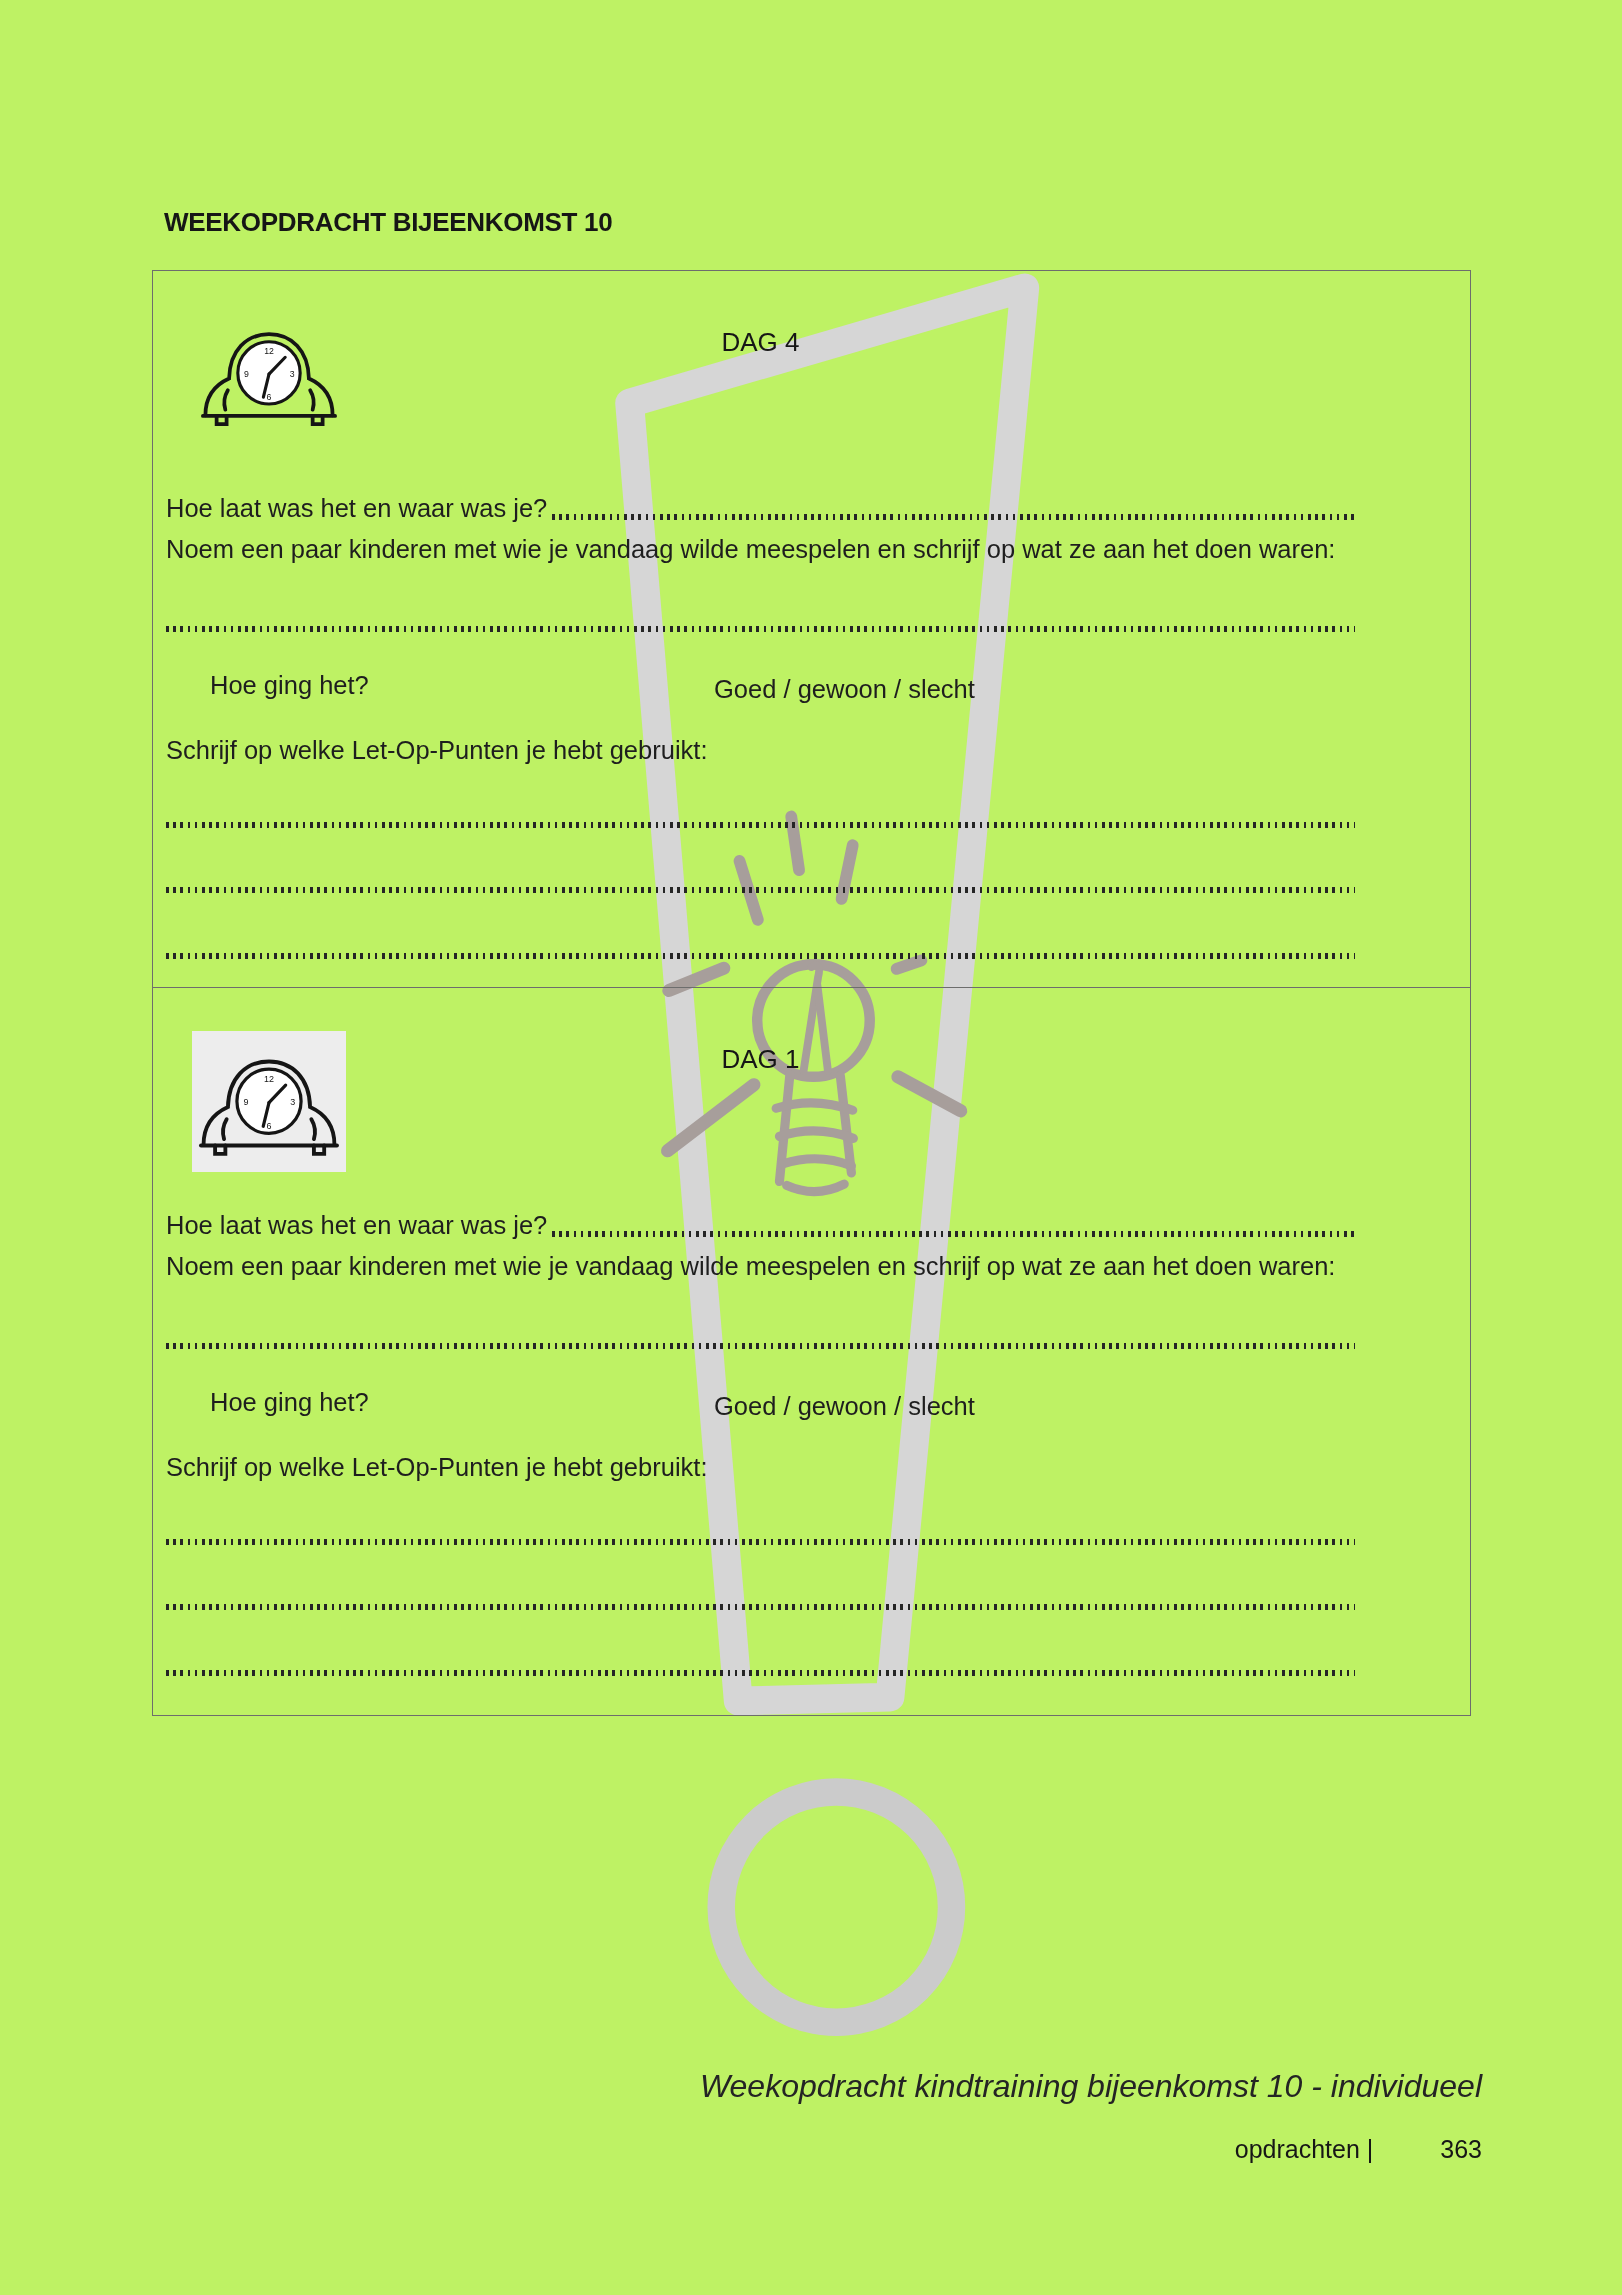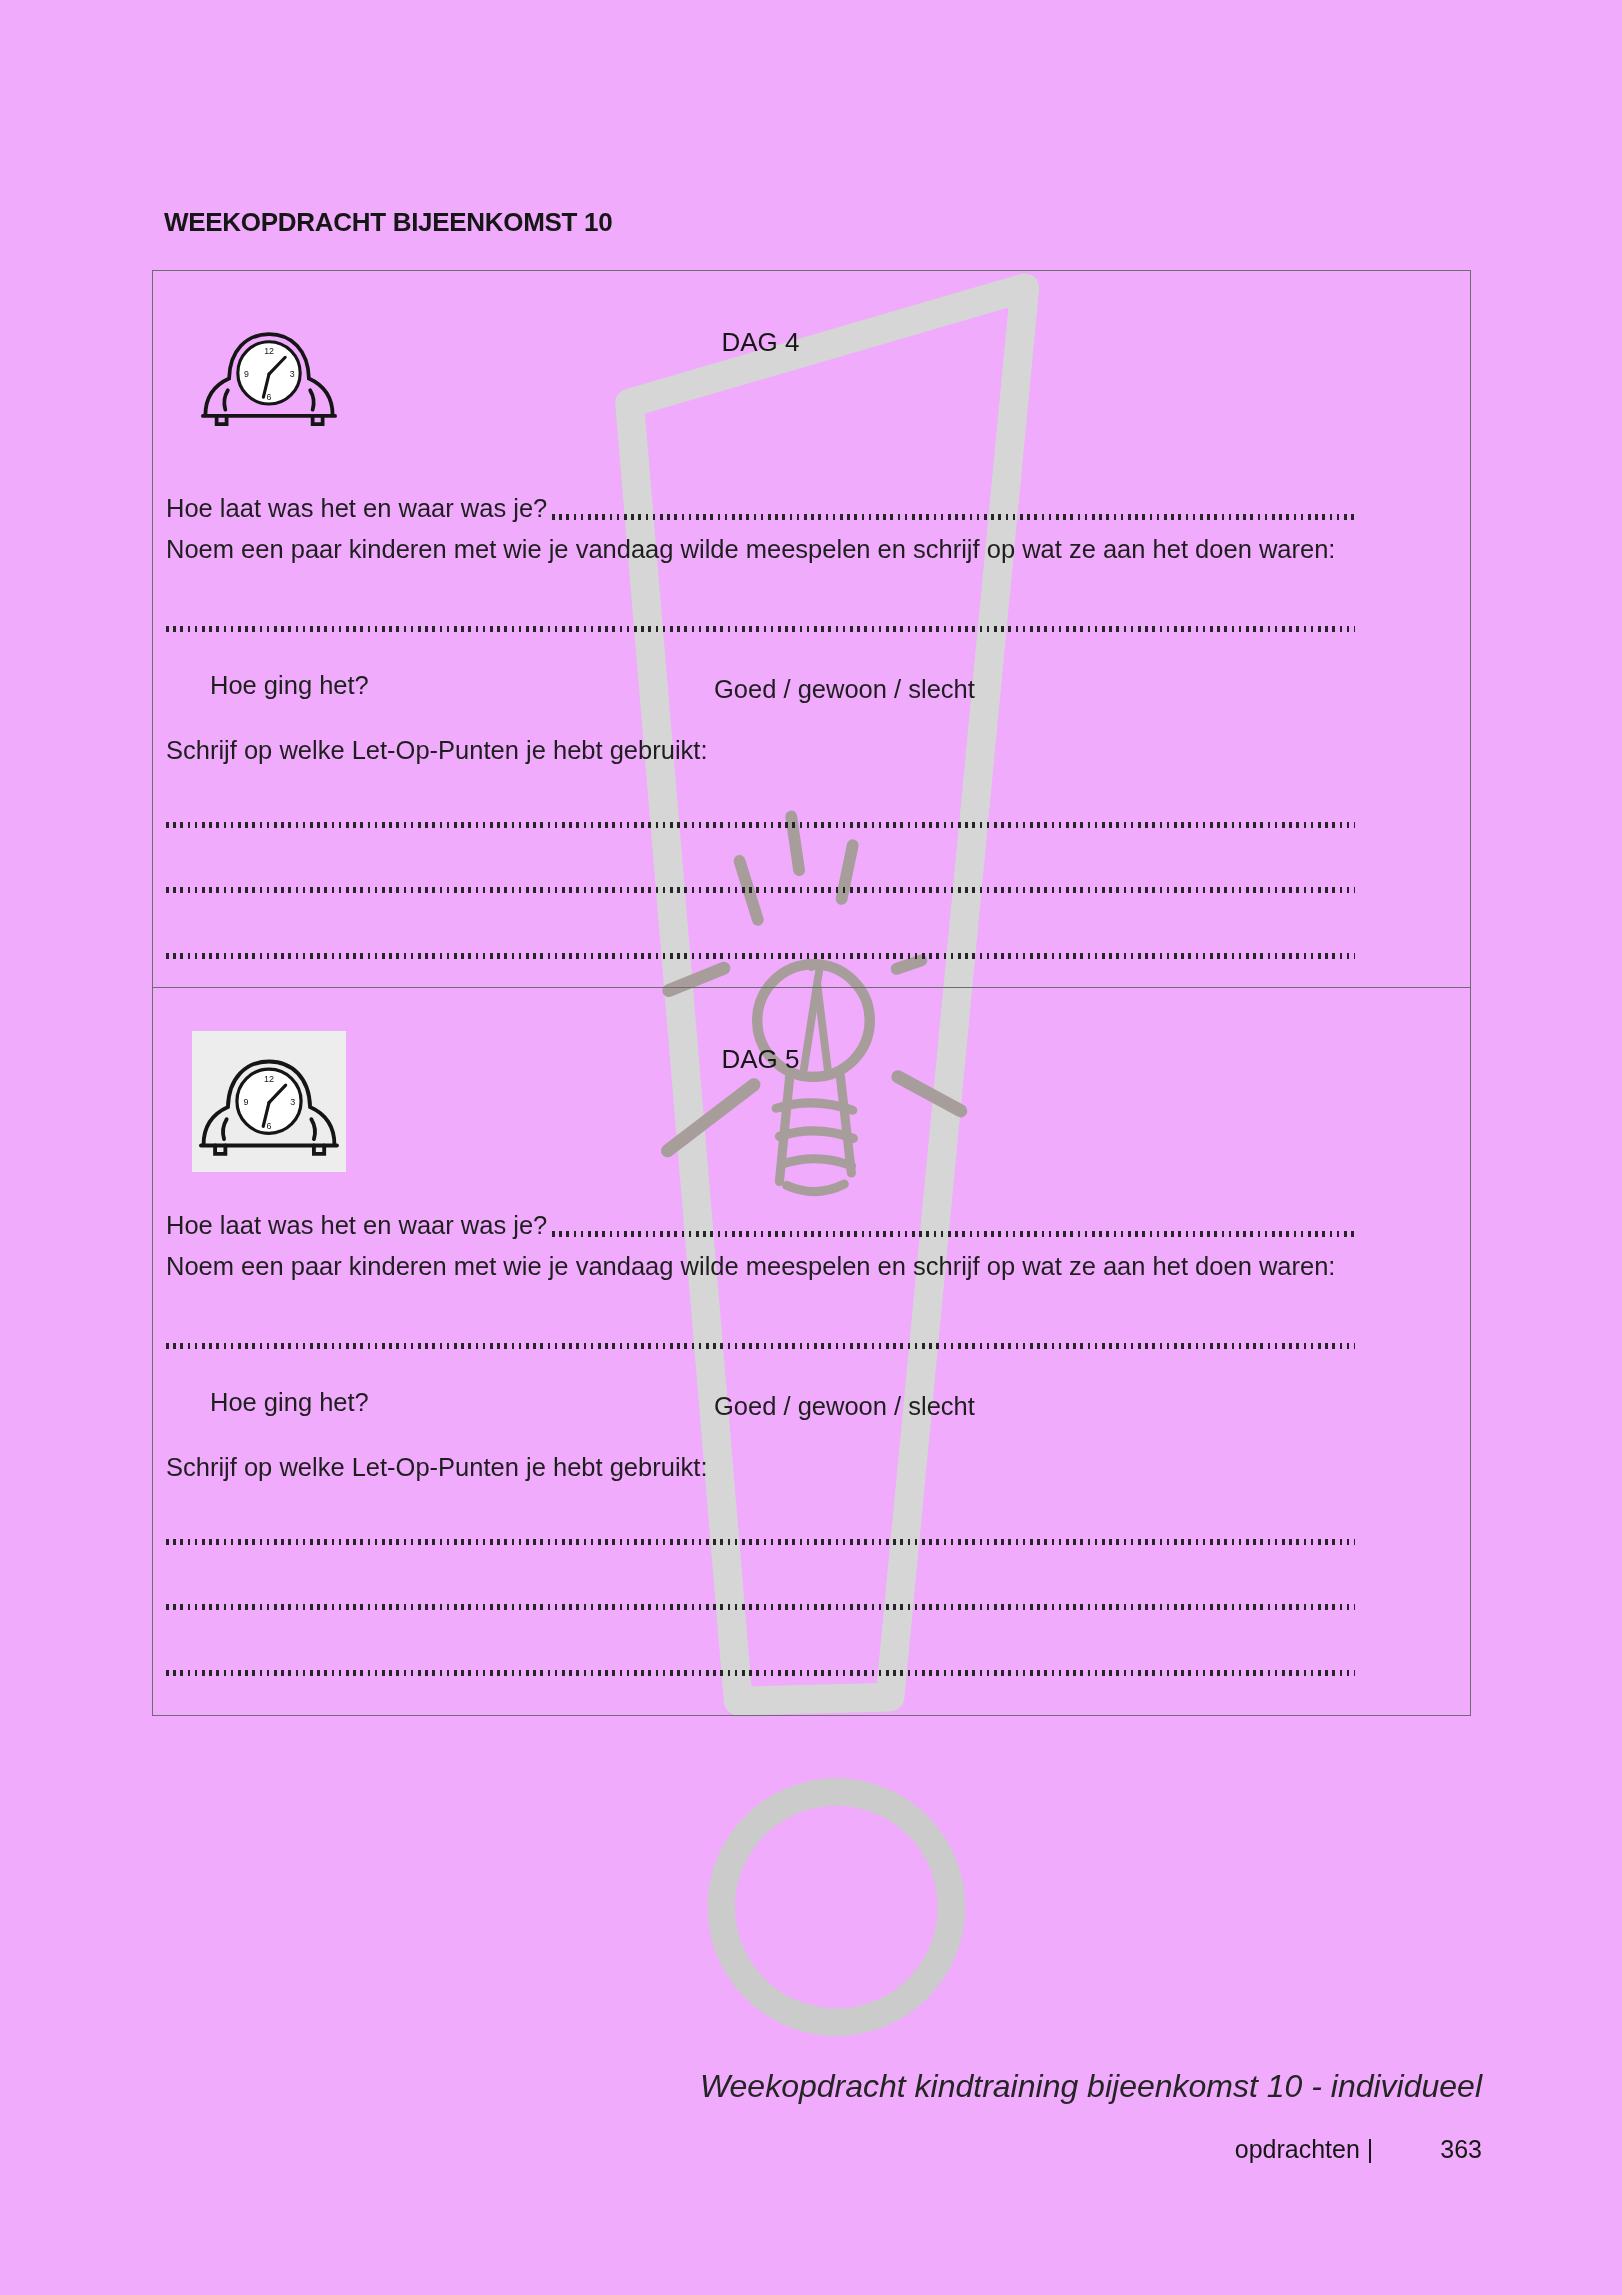--- a/index.html
+++ b/index.html
@@ -1,16 +1,16 @@
 <!DOCTYPE html>
 <html style="font-size:10.5px"><head>
 <meta charset="utf-8">
 <style>
   html,body{margin:0;padding:0;background:#ffffff;}
-  .page{position:relative;width:1623px;height:2295px;background:#f0abfc;overflow:hidden;
+  .page{position:relative;width:1623px;height:2295px;background:#bef264;overflow:hidden;
         font-family:"Liberation Sans",sans-serif;color:#1e1e1e;}
   .watermark{position:absolute;left:0;top:0;width:1623px;height:2295px;z-index:0;}
   .content{position:absolute;left:0;top:0;width:1623px;height:2295px;z-index:1;}
 
   .title{position:absolute;left:164px;top:207px;font-size:26px;font-weight:bold;
          letter-spacing:-0.3px;color:#161616;white-space:nowrap;}
 
   .daybox{position:absolute;left:152px;width:1319px;border:1.3px solid #6d6d6d;box-sizing:border-box;}
   .box1{top:270px;height:718px;border-bottom:none;}
   .box2{top:987px;height:729px;}
@@ -121,21 +121,21 @@
       </div>
 
       <div class="row q4">Schrijf op welke Let-Op-Punten je hebt gebruikt:</div>
 
       <div class="dotline d2"></div>
       <div class="dotline d3"></div>
       <div class="dotline d4"></div>
     </section>
 
     <section class="daybox box2">
-      <div class="day-heading">DAG 5</div>
+      <div class="day-heading">DAG 1</div>
 
       <div class="clock clock-bg">
         <svg viewBox="0 0 240 178">
           <g fill="none" stroke="#151515" stroke-width="6" stroke-linecap="round">
             <path d="M18 156 C18 122 36 106 56 97 C57 52 84 26 120 26 C156 26 183 52 184 97 C204 106 222 122 222 156"></path>
             <path d="M14 157 L226 157"></path>
             <path d="M36 157 l0 13 l16 0 l0 -13"></path>
             <path d="M190 157 l0 13 l16 0 l0 -13"></path>
             <path d="M54 116 C48 126 47 137 50 147"></path>
             <path d="M186 116 C192 126 193 137 190 147"></path>

